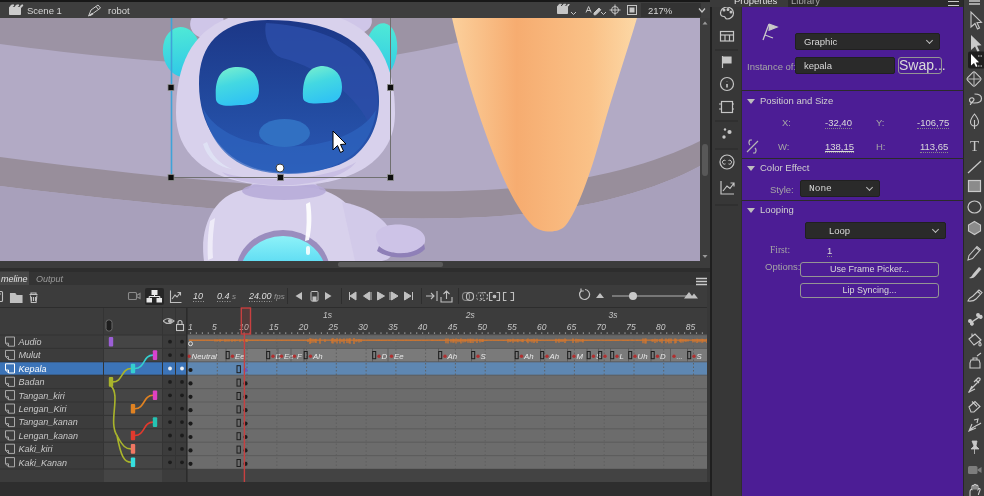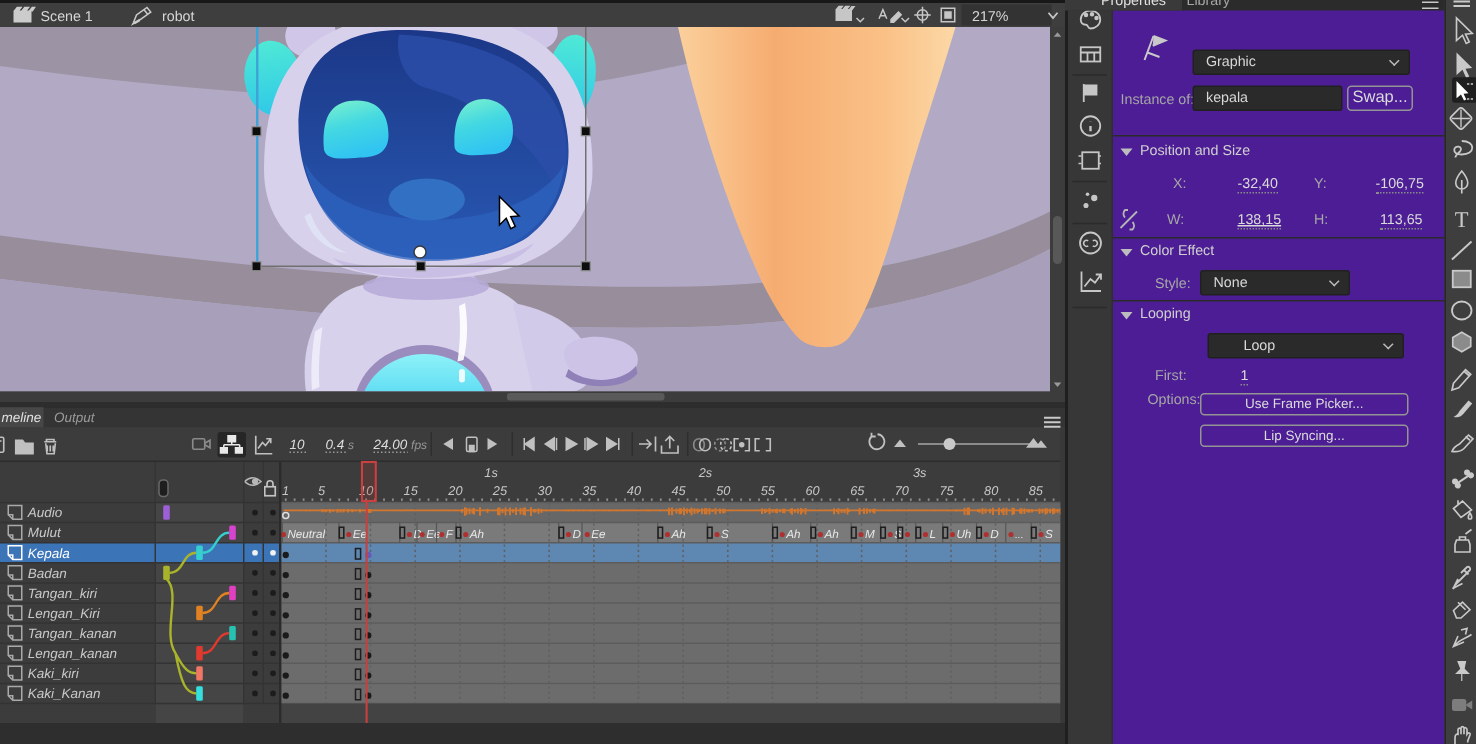--- a/index.html
+++ b/index.html
@@ -6,21 +6,21 @@
 html,body { width:984px; height:496px; overflow:hidden; background:#363636;
   font-family:"Liberation Sans", sans-serif; }
 #root { position:relative; width:984px; height:496px; }
 .abs { position:absolute; }
 .txt { color:#d4d4d4; font-size:9.5px; white-space:nowrap; }
 .dim { color:#a6a6a6; }
 .val { color:#dadada; border-bottom:1px dotted #8a8a8a; padding-bottom:0px;margin-left:28px; }
 .dd { background:#2a2a2a; border:1px solid #202020; border-radius:2px; color:#d8d8d8;
   font-size:9.5px; line-height:15px; padding-left:8px; }
 .dd .ar { position:absolute; right:7px; top:4px; width:5px; height:5px; border-right:1.3px solid #bdbdbd; border-bottom:1.3px solid #bdbdbd; transform:rotate(45deg); }
-.btn { border:1px solid #949494; border-radius:3px; color:#dadada; font-size:11px;
+.btn { border:1px solid #949494; border-radius:3px; color:#dadada; font-size:14px;
   text-align:center; background:transparent; }
 </style>
 </head>
 <body>
 <div id="root">
 
   <div class="abs" id="editbar" style="left:0;top:0;width:710px;height:18px;background:#3e3e3e;border-top:2px solid #181818;">
     <svg width="710" height="16" font-family="Liberation Sans, sans-serif">
       <g stroke="#cccccc" fill="none" stroke-width="1">
         <path d="M9.5,5.5 h11 v7 h-11 z M9.5,5.5 l2,-2.5 h2.5 l-2,2.5 m2.5,0 l2,-2.5 h2.5 l-2,2.5 m2.5,0 l2,-2.5 h1.5 l-1.7,2.5" fill="#cccccc"></path>
@@ -899,27 +899,27 @@
       <path d="M6,7 a3.5,3.5 0 0 1 0,-5 l2,0 M11,10 a3.5,3.5 0 0 1 0,5 l-2,0 M3,14 L14,3" stroke="#b5b5b5" fill="none" stroke-width="1.2"></path>
     </svg>
     <div class="abs txt dim" style="left:36px;top:141px;">W:</div>
     <div class="abs txt val" style="left:55px;top:141px;text-decoration:underline;">138,15</div>
     <div class="abs txt dim" style="left:134px;top:141px;">H:</div>
     <div class="abs txt val" style="left:150px;top:141px;">113,65</div>
     <div class="abs" style="left:0;top:158px;width:221px;height:1px;background:#2b2b2b;"></div>
     <div class="abs" style="left:5px;top:166px;width:0;height:0;border-left:4px solid transparent;border-right:4px solid transparent;border-top:5px solid #bdbdbd;"></div>
     <div class="abs txt" style="left:18px;top:162px;color:#cfcfcf;">Color Effect</div>
     <div class="abs txt dim" style="left:28px;top:184px;">Style:</div>
-    <div class="abs dd" style="left:58px;top:180px;width:100px;height:17px;">None<span class="ar"></span></div>
+    <div class="abs dd" style="left:58px;top:180px;width:80px;height:17px;font-family:Liberation Mono, monospace;">None<span class="ar"></span></div>
     <div class="abs" style="left:0;top:200px;width:221px;height:1px;background:#2b2b2b;"></div>
     <div class="abs" style="left:5px;top:208px;width:0;height:0;border-left:4px solid transparent;border-right:4px solid transparent;border-top:5px solid #bdbdbd;"></div>
     <div class="abs txt" style="left:18px;top:204px;color:#cfcfcf;">Looping</div>
     <div class="abs txt dim" style="left:23px;top:226px;margin-top:35px;">Options:</div>
-    <div class="abs dd" style="left:63px;top:222px;width:131px;height:17px;padding-left:23px;">Loop<span class="ar"></span></div>
-    <div class="abs txt dim" style="left:28px;top:245px;">First:</div>
+    <div class="abs dd" style="left:63px;top:222px;width:141px;height:17px;padding-left:23px;">Loop<span class="ar"></span></div>
+    <div class="abs txt dim" style="left:28px;top:245px;font-family:Liberation Serif, serif;">First:</div>
     <div class="abs txt val" style="left:57px;top:245px;">1</div>
     <div class="abs btn" style="left:58px;top:262px;width:139px;height:15px;line-height:13px;font-size:9px;">Use Frame Picker...</div>
     <div class="abs btn" style="left:58px;top:283px;width:139px;height:15px;line-height:13px;font-size:9px;">Lip Syncing...</div>
   </div>
 
   <div class="abs" id="tools" style="left:963px;top:0;width:21px;height:496px;background:#3e3e3e;border-left:1px solid #272727;">
     <svg width="21" height="496">
       <path d="M5,1 h11 M5,4 h11" stroke="#c9c9c9" stroke-width="1.3"></path>
       <path d="M7,12 L7,27 L11,23.5 L13.5,29 L15.5,28 L13,22.8 L17.5,22.3 Z" fill="none" stroke="#c9c9c9" stroke-width="1.1"></path>
       <path d="M7,35 L7,50 L11,46.5 L13.5,52 L15.5,51 L13,45.8 L17.5,45.3 Z" fill="#c9c9c9"></path>

